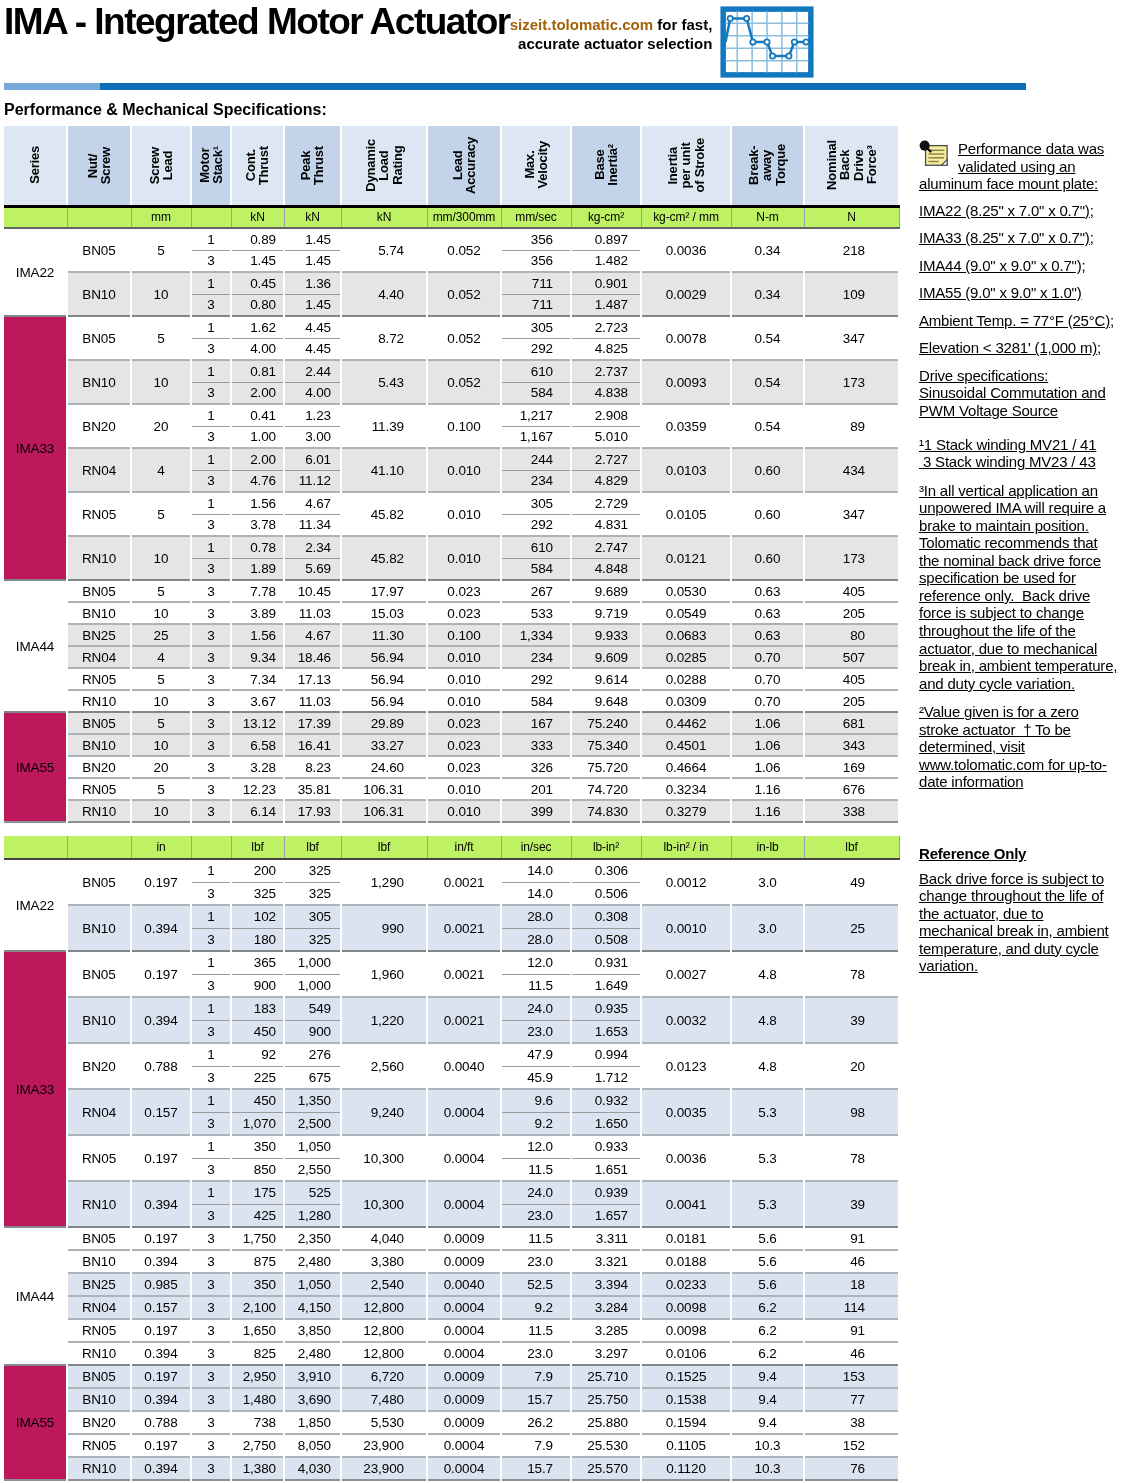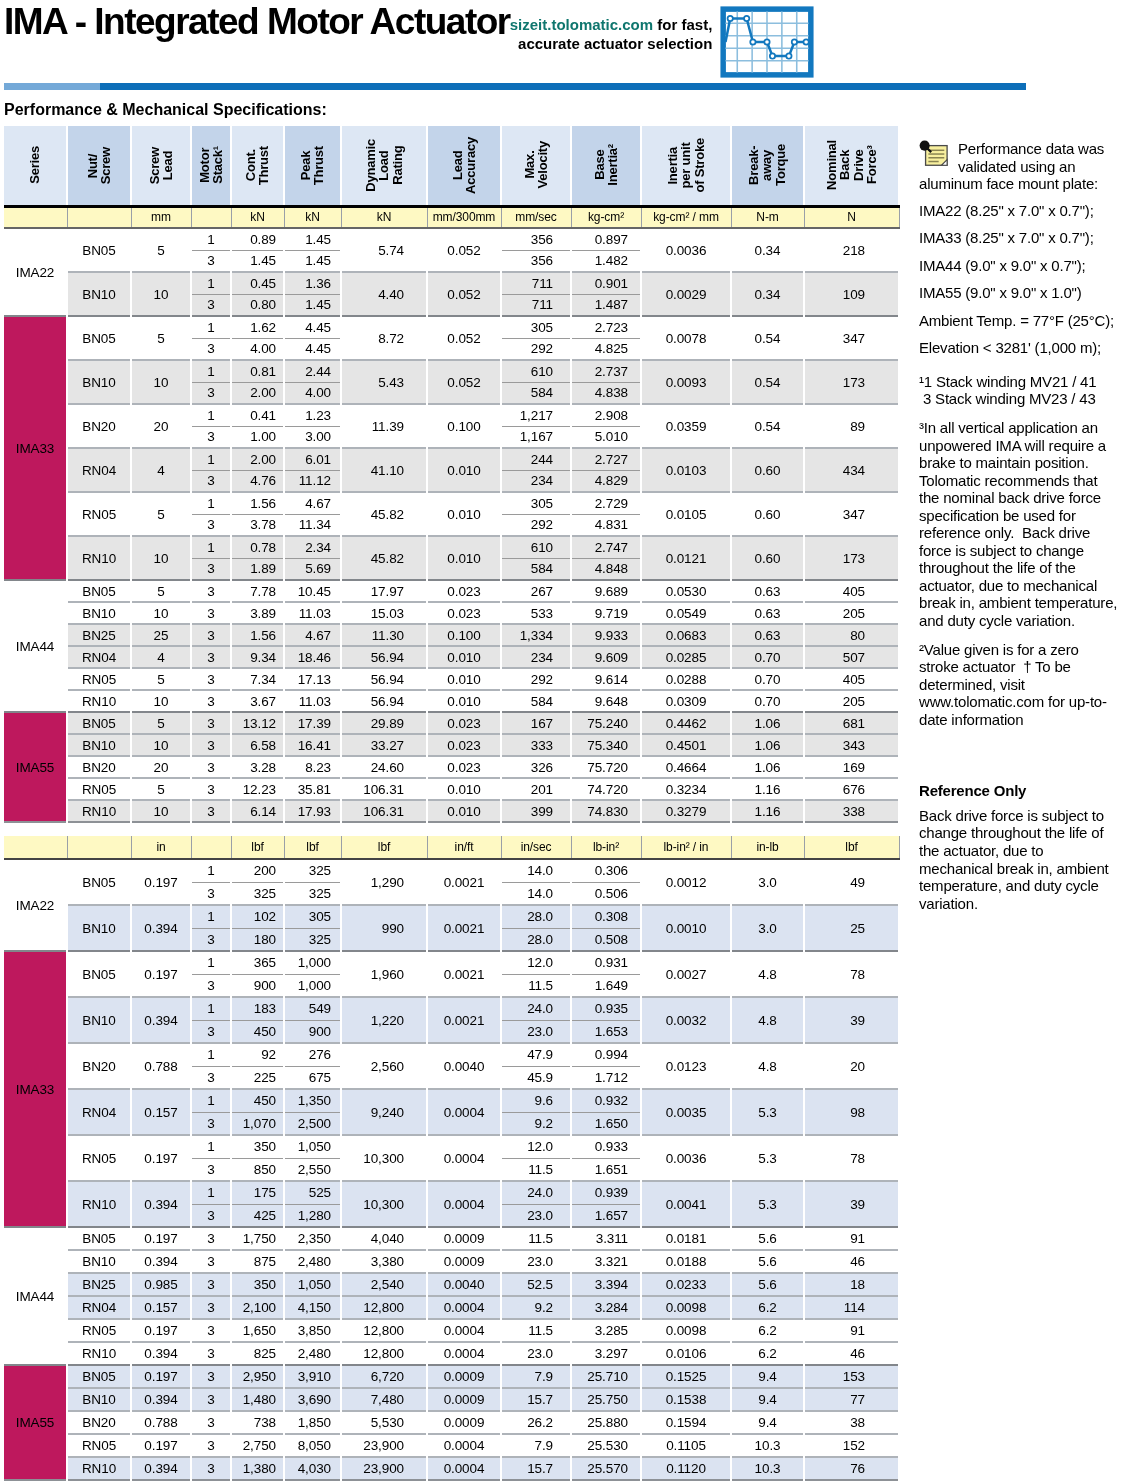--- a/index.html
+++ b/index.html
@@ -8,21 +8,21 @@
   *{box-sizing:border-box;}
   body{margin:0;width:1123px;background:#fff;color:#000;
        font-family:"Liberation Sans",sans-serif;}
   .page{padding:2px 0 10px 4px;}
 
   
   .masthead{display:flex;justify-content:flex-start;align-items:flex-start;}
   .title{font-size:37px;font-weight:bold;letter-spacing:-1.5px;margin:0;line-height:1.1;}
   .mast-right{display:flex;align-items:flex-start;}
   .tagline{text-align:right;font-weight:bold;font-size:15px;line-height:1.25;margin:14px 8px 0 0;}
-  .tagline .link{color:#0f766e;}
+  .tagline .link{color:#a16207;}
   .logo-box{margin-top:4px;}
   .rule{height:7px;width:1022px;margin-top:1px;
         background:linear-gradient(to right,#74a9d8 0,#74a9d8 96px,var(--accent) 96px);}
   .subtitle{font-size:16px;font-weight:bold;margin:11px 0 7px;}
 
   
   .content{display:flex;align-items:flex-start;}
   .tables{width:899px;flex:none;}
 
   
@@ -31,41 +31,41 @@
   tr{height:22px;}
   .imp tr{height:23px;}
   td{font-size:13.5px;text-align:center;border-right:2px solid #fff;letter-spacing:-0.1px;}
 
   th{border-right:2px solid #fff;border-bottom:3px solid #000;height:80px;vertical-align:middle;}
   .hc-light{background:var(--hl);} .hc-dark{background:var(--hd);}
   .vert{writing-mode:vertical-rl;transform:rotate(180deg);white-space:pre-line;
         font-weight:bold;font-size:13px;line-height:1.03;margin:0 auto;text-align:center;
         letter-spacing:-0.2px;}
 
-  tr.units td{font-size:12px;height:20px;background:#fef9c3;
+  tr.units td{font-size:12px;height:20px;background:#bef264;
               border-bottom:2px solid #666;border-right:1px solid #9aa0a8;}
   .imp tr.units td{border-bottom:2px solid #444;margin-left:30px;}
   .imp{margin-top:13px;}
 
   td.shade-m{background:var(--sg);}
   td.shade-i{background:var(--sb);}
   td.series-shade{background:#be185d;margin-left:14px;}
   tr.group-start td{border-top:2px solid #aeb3b9;}
   tr.section-start td{border-top:2px solid #82868b;}
   td.frac{border-bottom:1px solid #9a9a9a;}
 
   td.col-cont{text-align:right;padding-right:7px;}
   td.col-peak{text-align:right;padding-right:9px;}
   td.col-dlr{text-align:right;padding-right:22px;}
   td.col-vel{text-align:right;padding-right:17px;}
   td.col-inr{text-align:right;padding-right:12px;}
   td.col-bd{text-align:right;padding-right:33px;}
 
   
-  .sidebar{flex:1;padding:14px 4px 0 16px;font-size:15px;line-height:1.17;letter-spacing:-0.2px;}
+  .sidebar{flex:1;padding:14px 4px 0 16px;font-size:15px;line-height:1.17;letter-spacing:-0.2px;text-decoration:underline;}
   .sidebar p{margin:0 0 9px;}
   .note-icon{float:left;margin:0 9px 2px 0;}
   .intro{margin-bottom:10px;}
   .plates p{margin:0 0 10px;}
   .conds p{margin:0 0 10px;}
   .footnotes{margin-top:16px;}
   .footnotes p{margin:0 0 11px;white-space:pre-line;}
   .ref-head{font-weight:bold;margin:54px 0 7px !important;}
 </style>
 </head>
@@ -916,20 +916,21 @@
       </p>
       <div class="plates" id="plates">
           <p>IMA22 (8.25" x 7.0" x 0.7");</p>
           <p>IMA33 (8.25" x 7.0" x 0.7");</p>
           <p>IMA44 (9.0" x 9.0" x 0.7");</p>
           <p>IMA55 (9.0" x 9.0" x 1.0")</p>
         </div>
       <div class="conds" id="conds">
           <p>Ambient Temp. = 77°F (25°C);</p>
           <p>Elevation &lt; 3281' (1,000 m);</p>
+          <p>Drive specifications: Sinusoidal Commutation and PWM Voltage Source</p>
         </div>
       <div class="footnotes" id="footnotes">
           <p>¹1 Stack winding MV21 / 41
 &nbsp;3 Stack winding MV23 / 43</p>
           <p>³In all vertical application an unpowered IMA will require a brake to maintain position. Tolomatic recommends that the nominal back drive force specification be used for reference only. &nbsp;Back drive force is subject to change throughout the life of the actuator, due to mechanical break in, ambient temperature, and duty cycle variation.</p>
           <p>²Value given is for a zero stroke actuator &nbsp;† To be determined, visit www.tolomatic.com for up-to-date information</p>
         </div>
       <p class="ref-head">Reference Only</p>
       <p>Back drive force is subject to change throughout the life of the actuator, due to mechanical break in, ambient temperature, and duty cycle variation.</p>
     </div>

